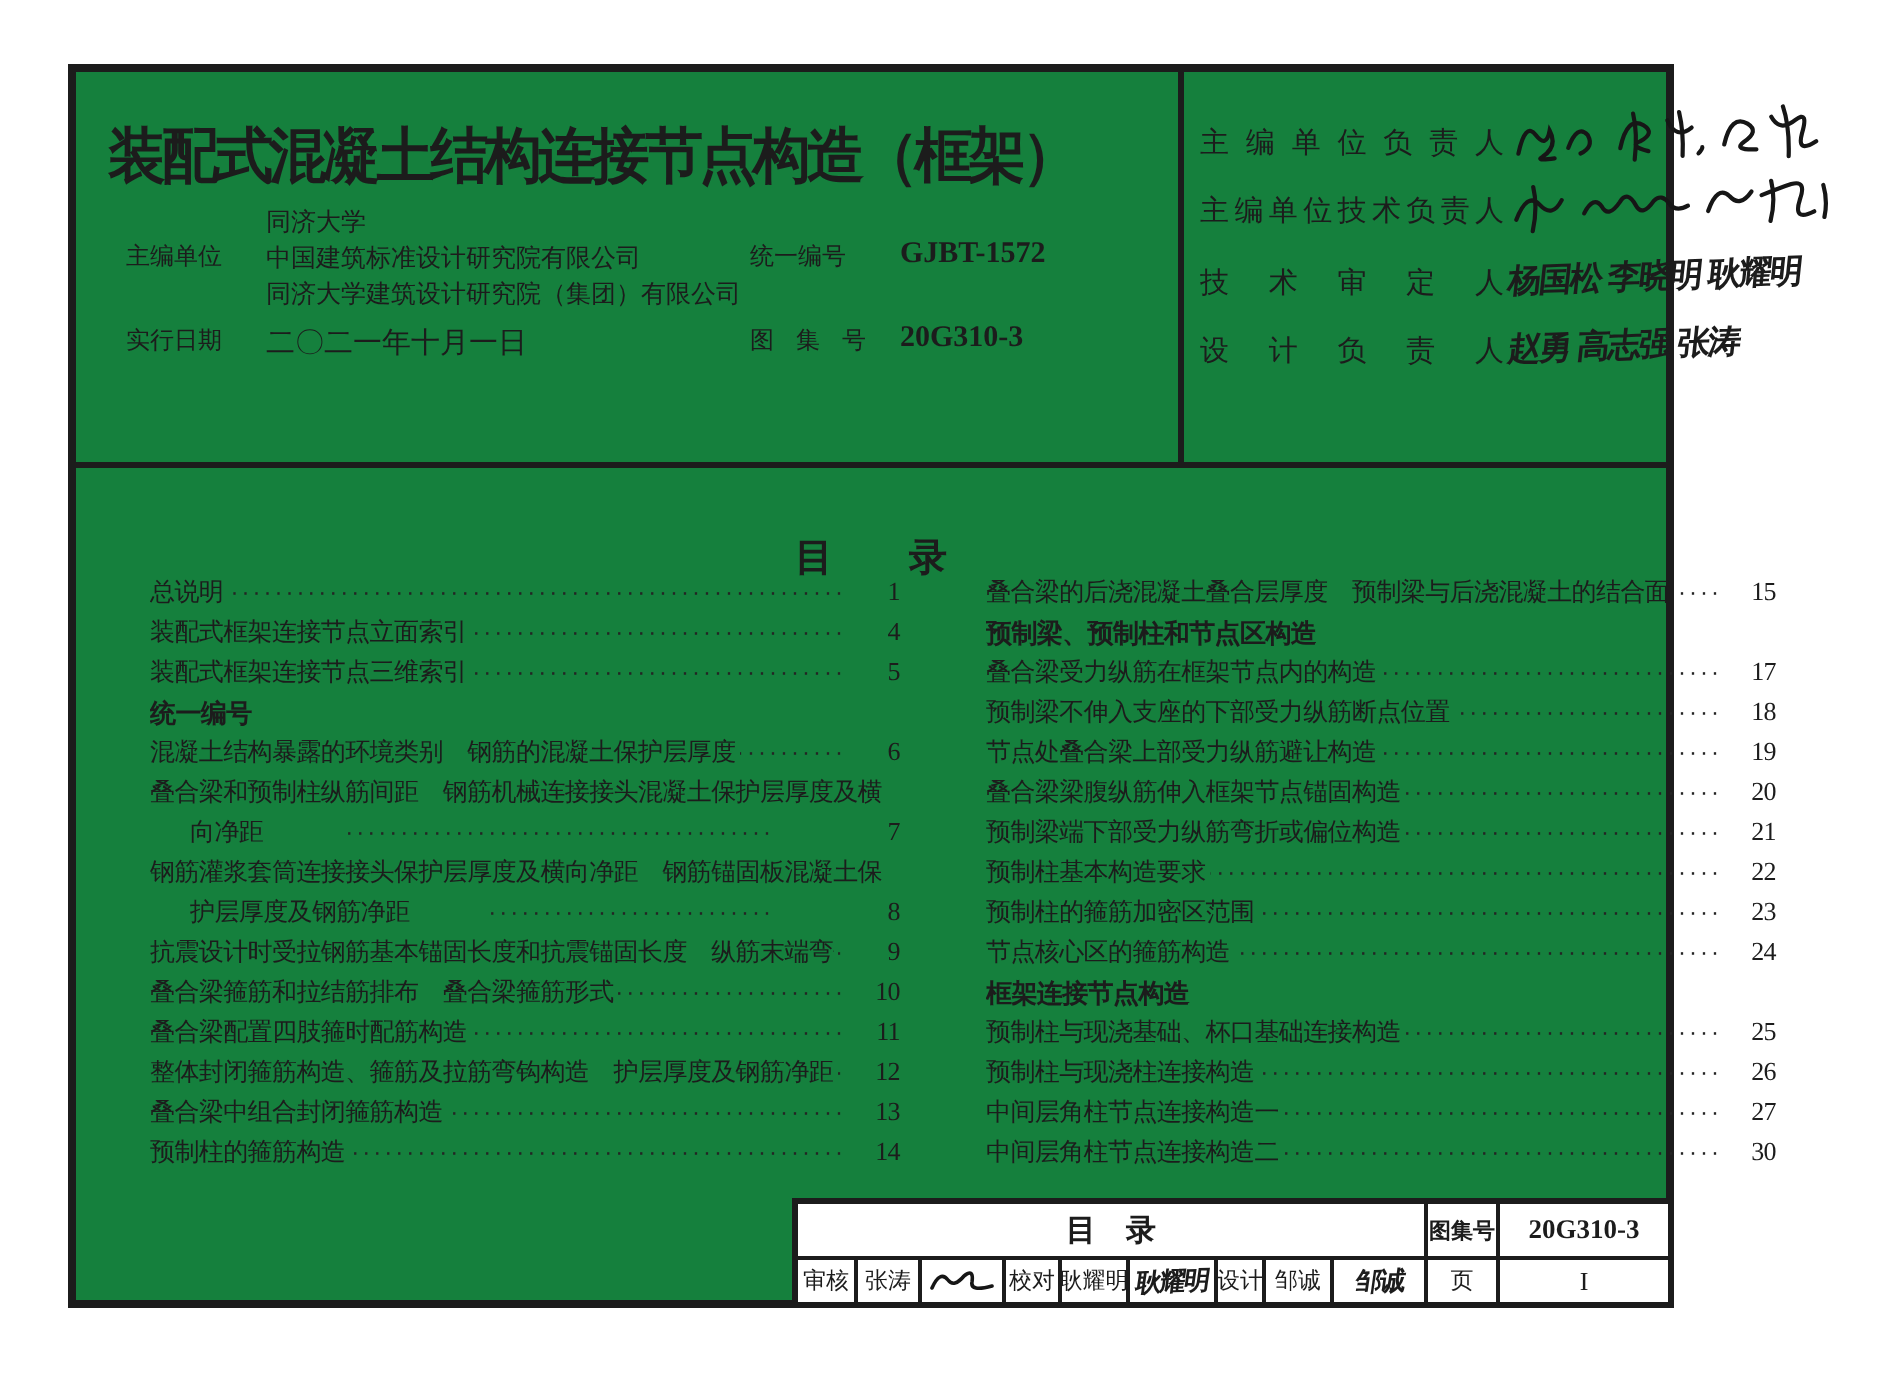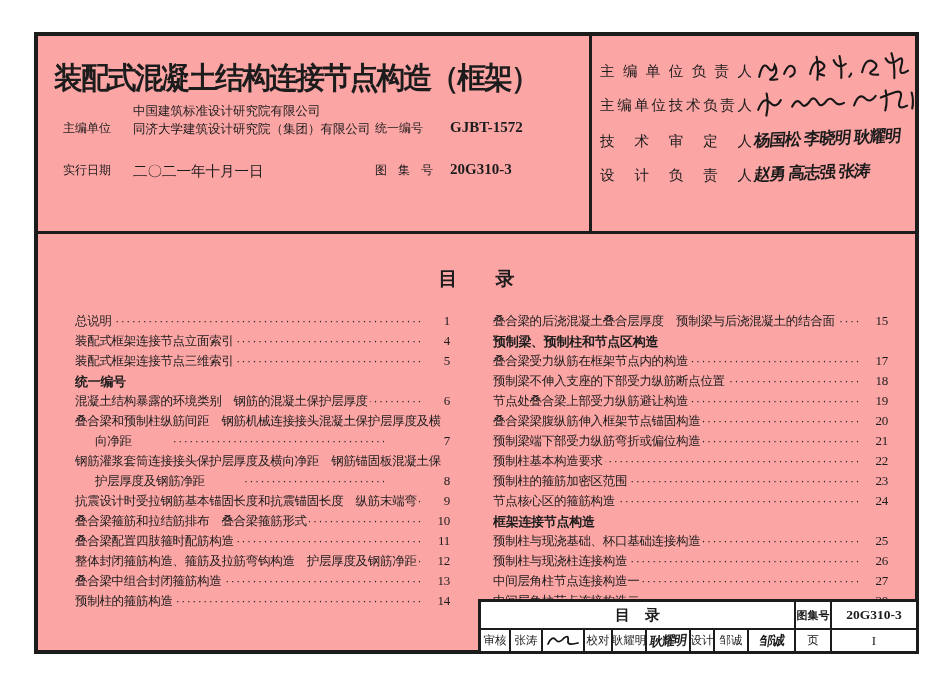--- a/index.html
+++ b/index.html
@@ -1,20 +1,20 @@
 <!DOCTYPE html>
 <html><head>
 <meta charset="utf-8">
 <style>
   * { margin:0; padding:0; box-sizing:border-box; }
   html,body { width:950px; height:691px; background:#ffffff; }
   body { position:relative; font-family:"Liberation Sans", sans-serif; color:#1c1c1c; overflow:hidden; }
 
-  .sheet { position:absolute; left:34px; top:32px; width:885px; height:622px;
-           border:4px solid #1c1c1c; background:#fca5a5; }
+  .sheet { position:absolute; left:34px; top:32px; width:803px; height:622px;
+           border:4px solid #1c1c1c; background:#15803d; }
 
   
   .vdiv { position:absolute; left:551px; top:0; width:3px; height:195px; background:#1c1c1c; }
   .hdiv { position:absolute; left:0; top:195px; width:100%; height:3px; background:#1c1c1c; }
 
   
   .doc-title { position:absolute; left:16px; top:22px; font-size:30px; font-weight:bold;
                letter-spacing:-2px; white-space:nowrap; transform:scaleX(.96); transform-origin:left center; }
   .fld-label { position:absolute; font-size:12px; white-space:nowrap; }
   .fld-label.just { width:58px; text-align:justify; text-align-last:justify; display:inline-block; }
@@ -32,21 +32,21 @@
 
   
   .toc-title { position:absolute; left:0; top:230px; width:100%; text-align:center;
                font-size:19px; font-weight:bold; white-space:pre; }
   .toc-col { position:absolute; top:252px; font-size:12.5px; letter-spacing:-0.3px; }
   .toc-col.l { left:37px; width:375px; }
   .toc-col.r { left:455px; width:395px; }
   .toc-line { display:flex; align-items:baseline; height:20px; white-space:nowrap; }
   .toc-line.hdr { font-weight:bold; font-size:13px; }
   .toc-line.ind { padding-left:20px;gap:36px; }
-  .toc-line .txt { flex:0 1 auto; overflow:hidden;margin-top:25px; }
+  .toc-line .txt { flex:0 1 auto; overflow:hidden; }
   .leader { flex:1 1 0; min-width:4px; overflow:hidden; direction:rtl; font-size:12px;
             letter-spacing:1.5px; margin:0 3px 0 2px; color:#242424; }
   .pg { flex:0 0 24px; text-align:right; font-family:"Liberation Serif", serif; font-size:13px; }
 
   
   .tblock { position:absolute; right:-4px; bottom:-4px; width:441px; height:55px;
             border:3px solid #1c1c1c; background:#fff; display:flex; flex-direction:column; }
   .trow1 { display:flex; height:28px; border-bottom:2px solid #1c1c1c; }
   .trow2 { display:flex; flex:1; }
   .tcell { display:flex; align-items:center; justify-content:center; border-left:2px solid #1c1c1c;
@@ -60,20 +60,21 @@
 </style>
 </head>
 <body>
 
 <div class="sheet">
 
   <div class="doc-title">装配式混凝土结构连接节点构造（框架）</div>
 
   <span class="fld-label" style="left:25px; top:84px;">主编单位</span>
   <div class="units" id="units">
+      <div>同济大学</div>
       <div>中国建筑标准设计研究院有限公司</div>
       <div>同济大学建筑设计研究院（集团）有限公司</div>
     </div>
 
   <span class="fld-label" style="left:25px; top:126px;">实行日期</span>
   <span class="date-val">二〇二一年十月一日</span>
 
   <span class="fld-label" style="left:337px; top:84px;">统一编号</span>
   <span class="serif-val" style="top:83px;">GJBT-1572</span>
 

